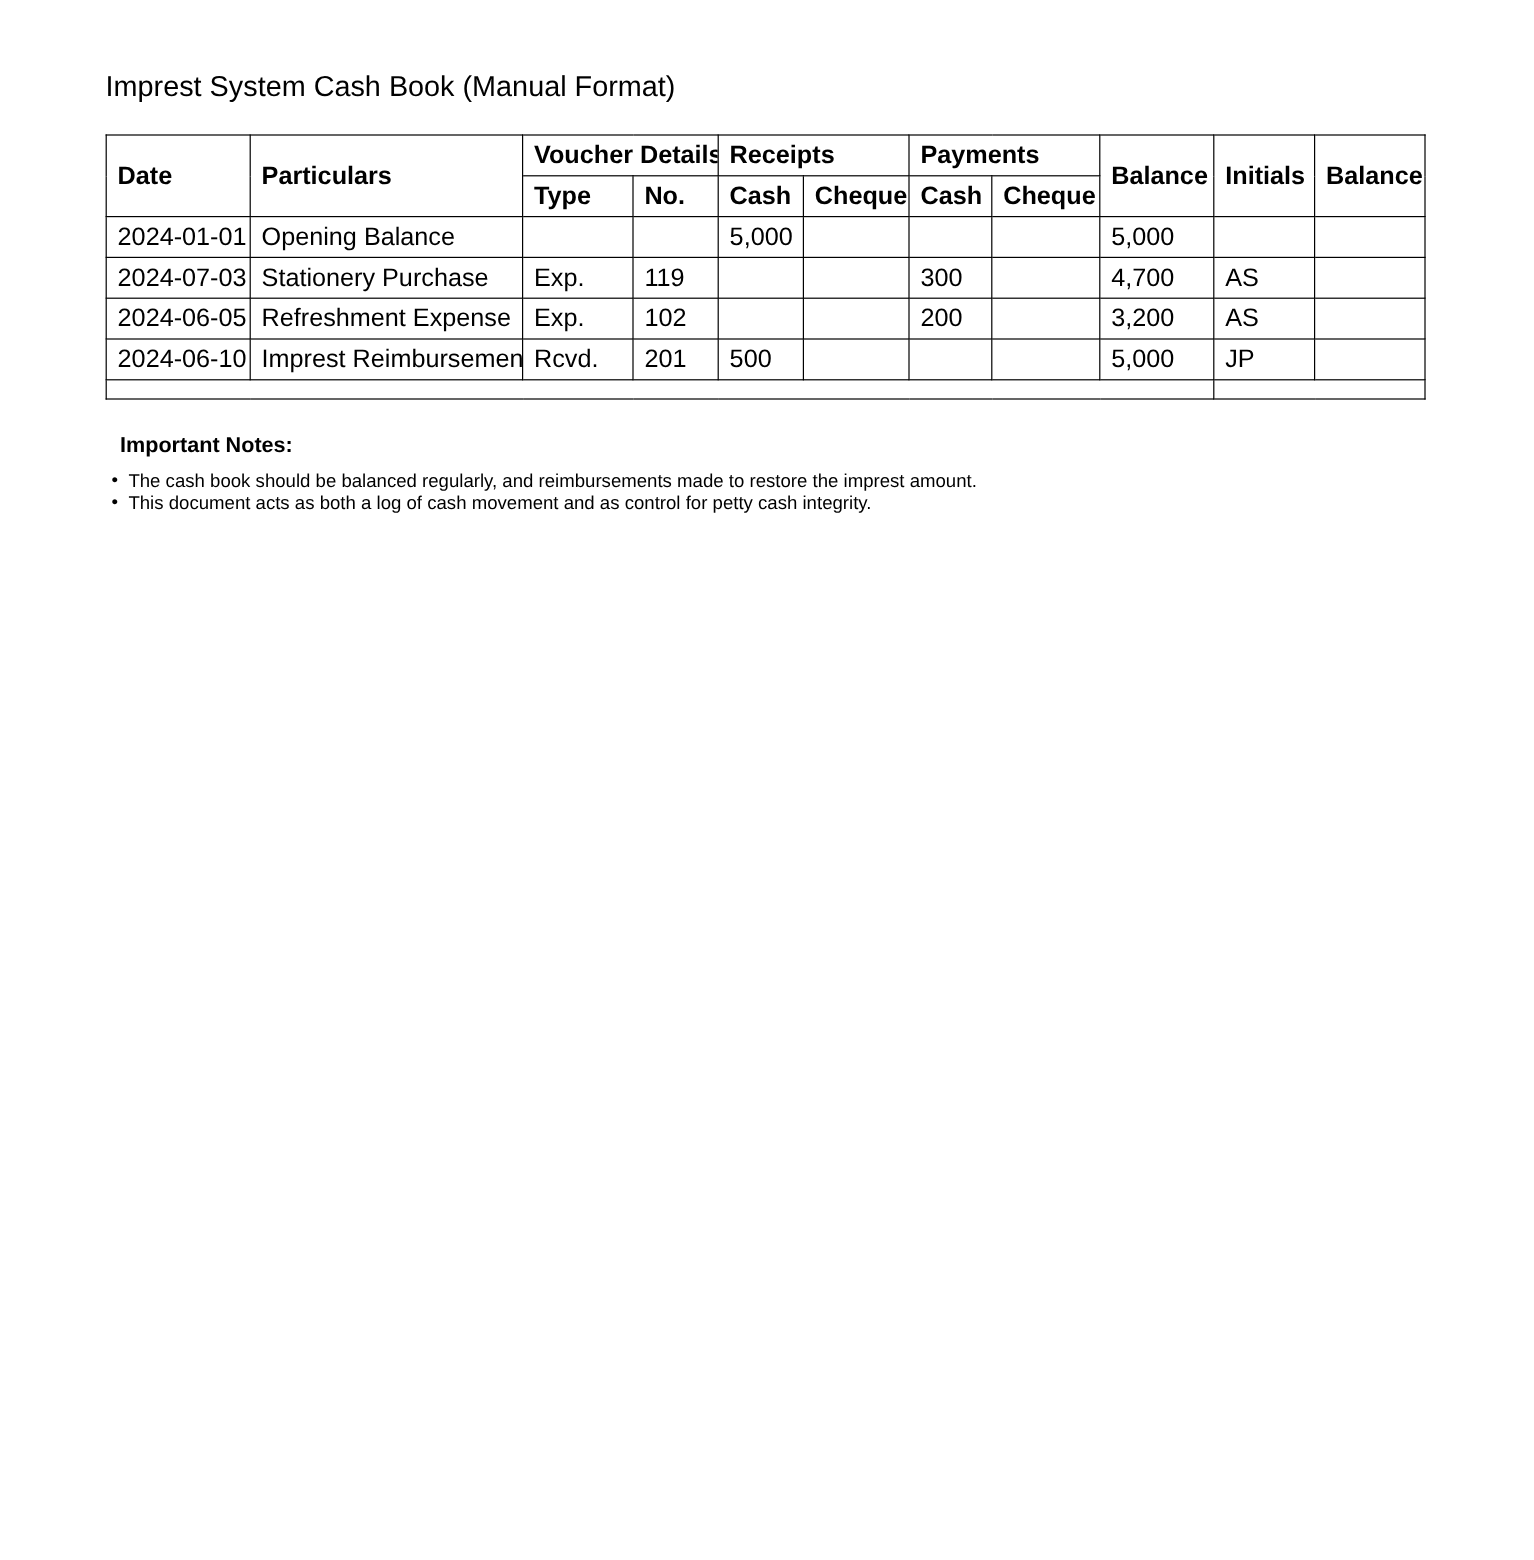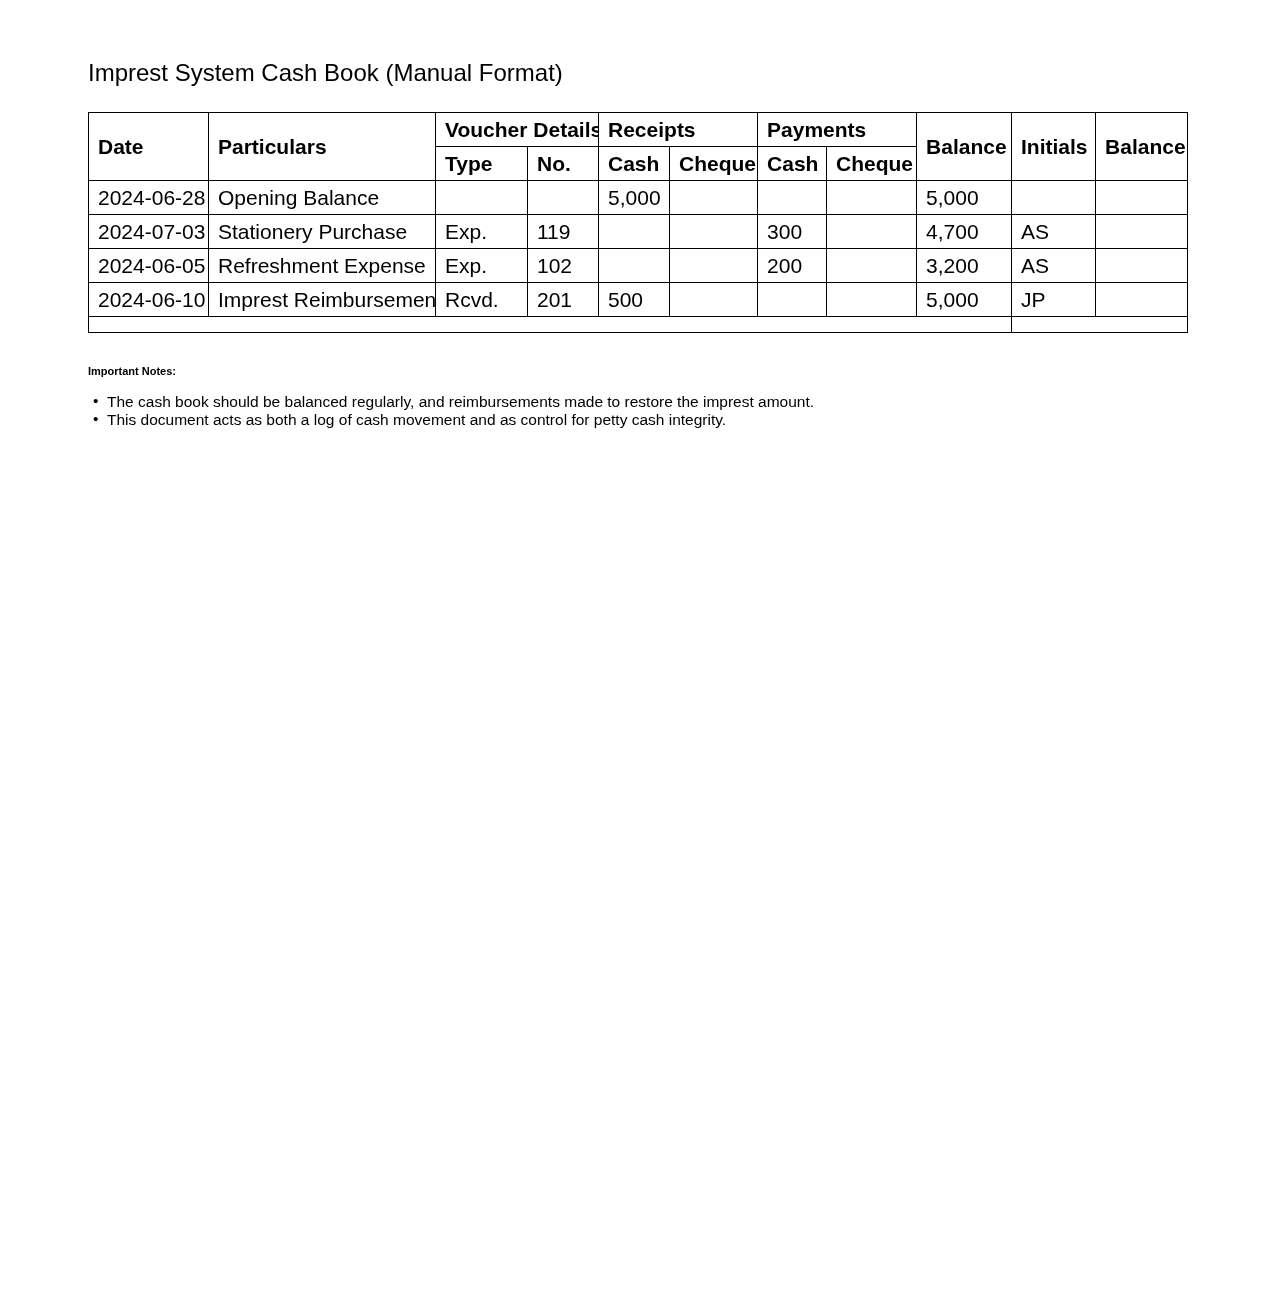--- a/index.html
+++ b/index.html
@@ -45,22 +45,22 @@
     color: #000000;
   }
   table.cashbook th {
     font-weight: 700;
   }
   table.cashbook thead tr { height: 34px; }
   table.cashbook tbody tr { height: 34px; }
   table.cashbook tfoot tr { height: 16px; }
   table.cashbook tfoot td { padding: 0; }
   .notes-heading {
-    margin: 29px 0 0 0;
-    font-size: 11px;
+    margin: 29px 0 0 12px;
+    font-size: 18px;
     font-weight: 700;
     line-height: 18px;
   }
   ul.notes-list {
     list-style: none;
     margin: 13px 0 0 0;
     padding: 0;
   }
   ul.notes-list li {
     position: relative;
@@ -112,21 +112,21 @@
           <th>Type</th>
           <th>No.</th>
           <th>Cash</th>
           <th>Cheque</th>
           <th>Cash</th>
           <th>Cheque</th>
         </tr>
       </thead>
       <tbody id="cashbook-body">
           <tr>
-            <td>2024-06-28</td>
+            <td>2024-01-01</td>
             <td>Opening Balance</td>
             <td></td>
             <td></td>
             <td>5,000</td>
             <td></td>
             <td></td>
             <td></td>
             <td>5,000</td>
             <td></td>
             <td></td>

